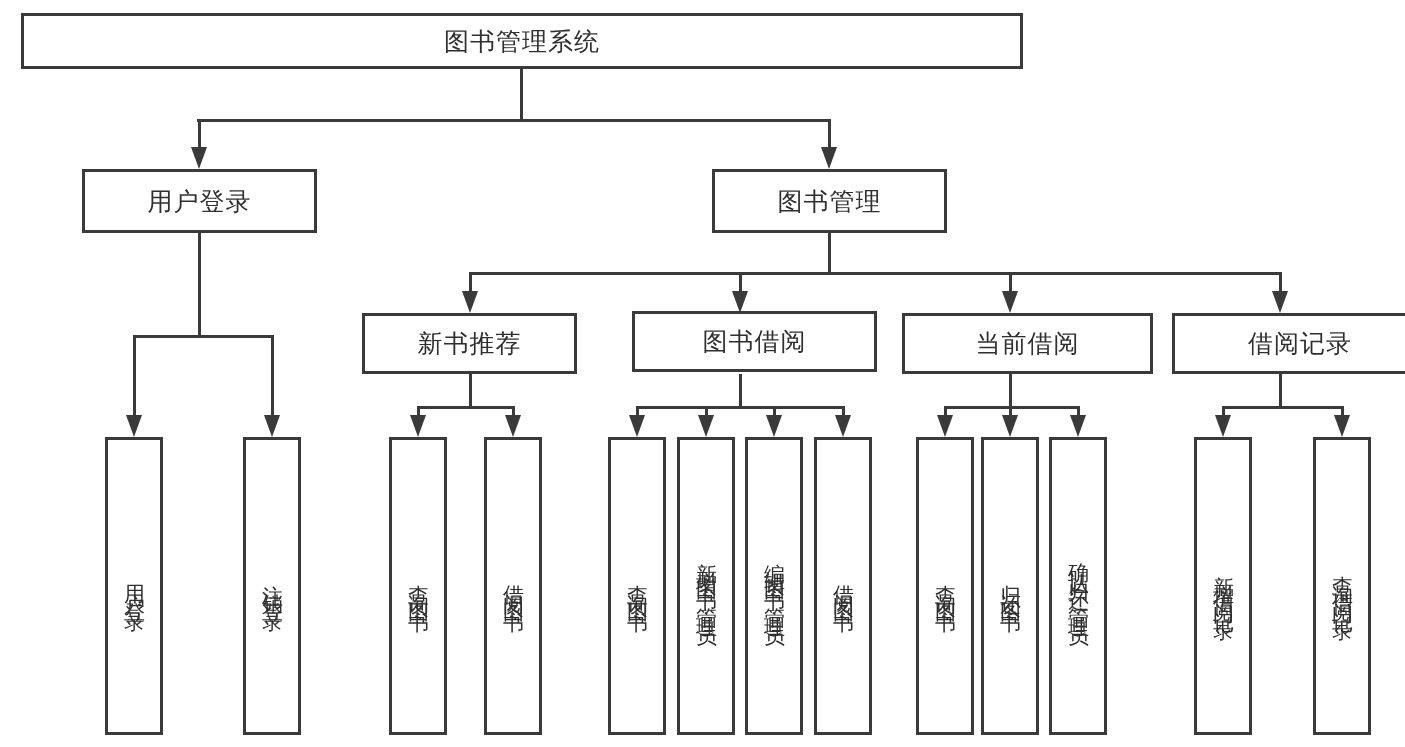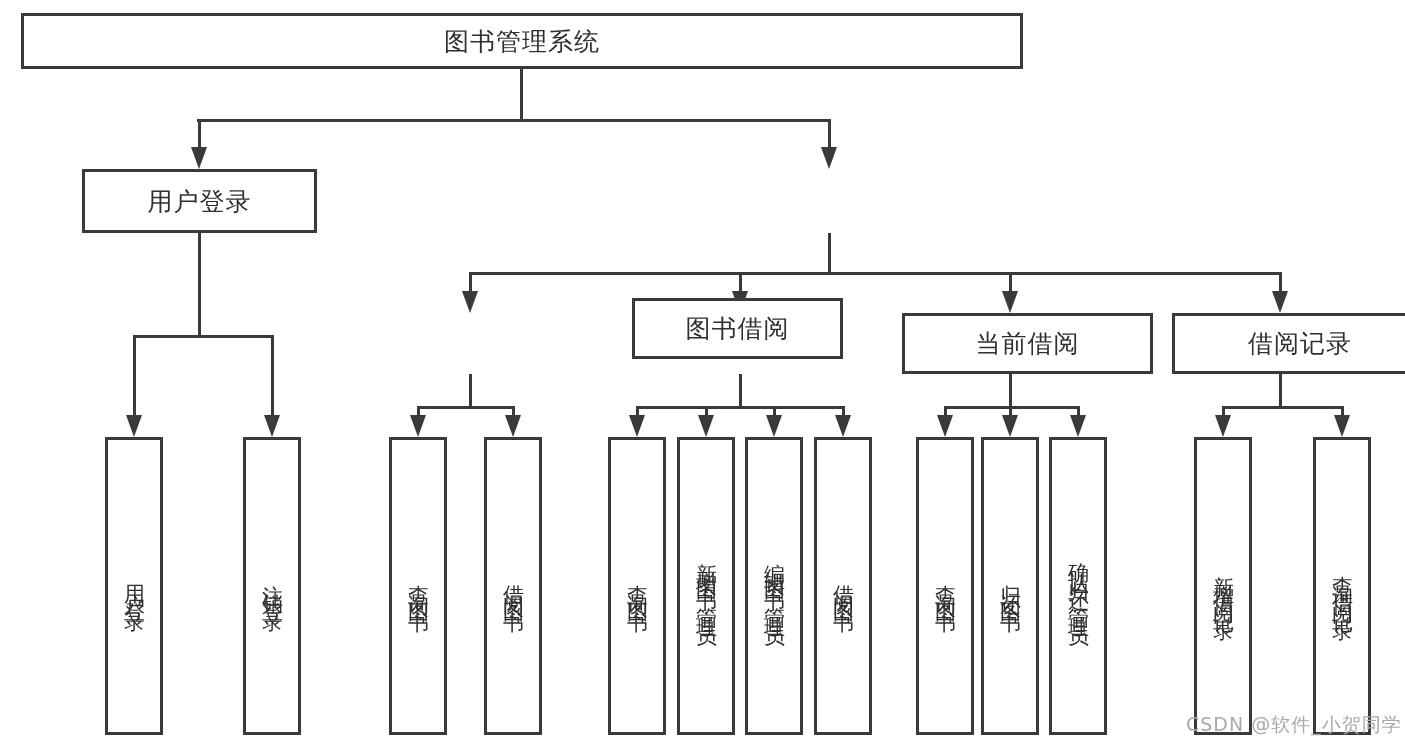--- a/index.html
+++ b/index.html
@@ -101,22 +101,28 @@
   <div class="arrow" style="left:1215px;top:415px;"></div>
   <div class="arrow" style="left:1334px;top:415px;"></div>
 
   <div class="box" style="left:21px;top:13px;width:1002px;height:56px;">
     <span class="hlabel">图书管理系统</span>
   </div>
 
   <div class="box" style="left:82px;top:169px;width:235px;height:64px;">
     <span class="hlabel">用户登录</span>
   </div>
+  <div class="box" style="left:712px;top:169px;width:235px;height:64px;">
+    <span class="hlabel">图书管理</span>
+  </div>
 
-  <div class="box" style="left:632px;top:298px;width:211px;height:61px;">
+  <div class="box" style="left:362px;top:313px;width:215px;height:61px;">
+    <span class="hlabel">新书推荐</span>
+  </div>
+  <div class="box" style="left:632px;top:311px;width:245px;height:61px;">
     <span class="hlabel">图书借阅</span>
   </div>
   <div class="box" style="left:902px;top:313px;width:251px;height:61px;">
     <span class="hlabel">当前借阅</span>
   </div>
   <div class="box" style="left:1172px;top:313px;width:244px;height:61px;padding-left:12px;">
     <span class="hlabel">借阅记录</span>
   </div>
 
   <div class="box" style="left:105px;top:437px;width:58px;height:298px;">
@@ -156,15 +162,14 @@
     <span class="vtext">确认归还（管理员）</span>
   </div>
 
   <div class="box" style="left:1194px;top:437px;width:58px;height:298px;">
     <span class="vtext">新增借阅记录</span>
   </div>
   <div class="box" style="left:1313px;top:437px;width:58px;height:298px;">
     <span class="vtext">查询借阅记录</span>
   </div>
 
-  <div class="watermark">CSDN @软件_小贺同学</div>
 
 </div>
 
 </body></html>

